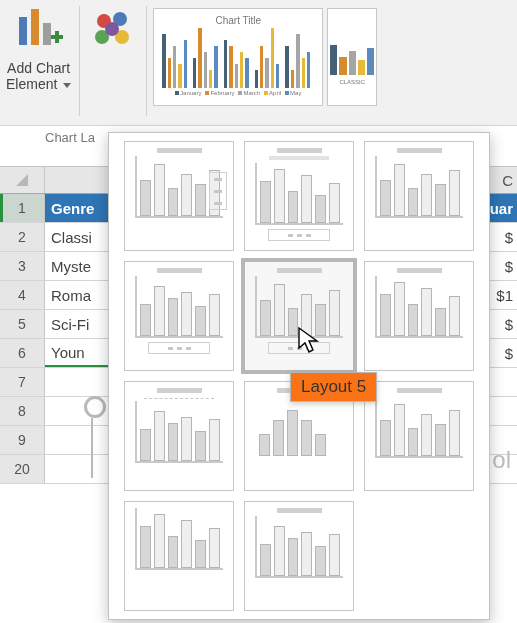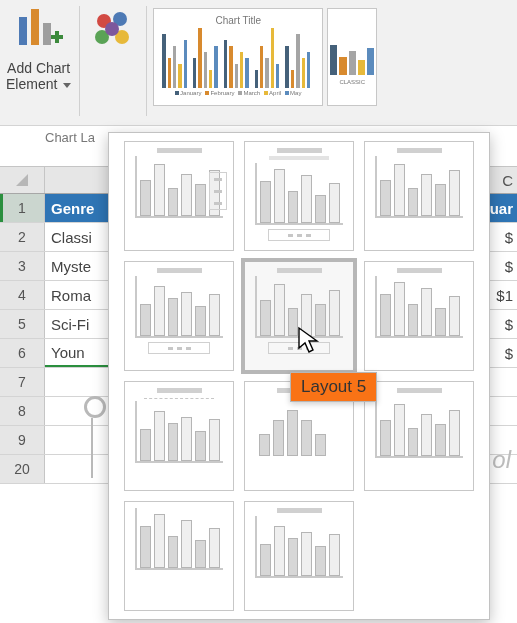--- a/index.html
+++ b/index.html
@@ -43,21 +43,21 @@
 .lo-bars span.s{background:#efefef}
 .lo-legend{width:60px;height:10px;border:1px solid #d0d0d0;margin-top:4px;display:flex;align-items:center;justify-content:center;gap:4px}
 .lo-legend i{width:5px;height:3px;background:#c7c7c7}
 .lo-side-legend{position:absolute;right:6px;top:30px;width:16px;height:36px;border:1px solid #d0d0d0;display:flex;flex-direction:column;justify-content:space-around;align-items:center}
 .lo-side-legend i{width:8px;height:3px;background:#c7c7c7}
 .tooltip{position:absolute;left:290px;top:372px;background:#f97316;border:1px solid #b7b7b7;padding:4px 10px;font-size:17px;color:#333;box-shadow:0 2px 6px rgba(0,0,0,.2);z-index:7}
 .cursor{position:absolute;left:297px;top:326px;z-index:8;pointer-events:none}
 .chart-ghost{position:absolute;left:84px;bottom:6px;z-index:1}
 .chart-ghost .dot{width:16px;height:16px;border:3px solid #b9b9b9;border-radius:50%;background:#fff;position:relative}
 .chart-ghost .line{width:2px;height:60px;background:#b9b9b9;margin-left:7px}
-.obj-label{position:absolute;right:6px;bottom:10px;font-size:24px;color:#bdbdbd;font-style:italic;z-index:1}
+.obj-label{position:absolute;right:6px;bottom:10px;font-size:24px;color:#bdbdbd;z-index:1}
 </style>
 </head>
 <body>
 <div class="canvas">
 
 <div class="ribbon">
   <div class="ribbon-btn">
     <div class="icon-wrap">
       <svg width="52" height="46">
             <rect x="6" y="10" width="8" height="28" fill="#4e7ab5"></rect>

